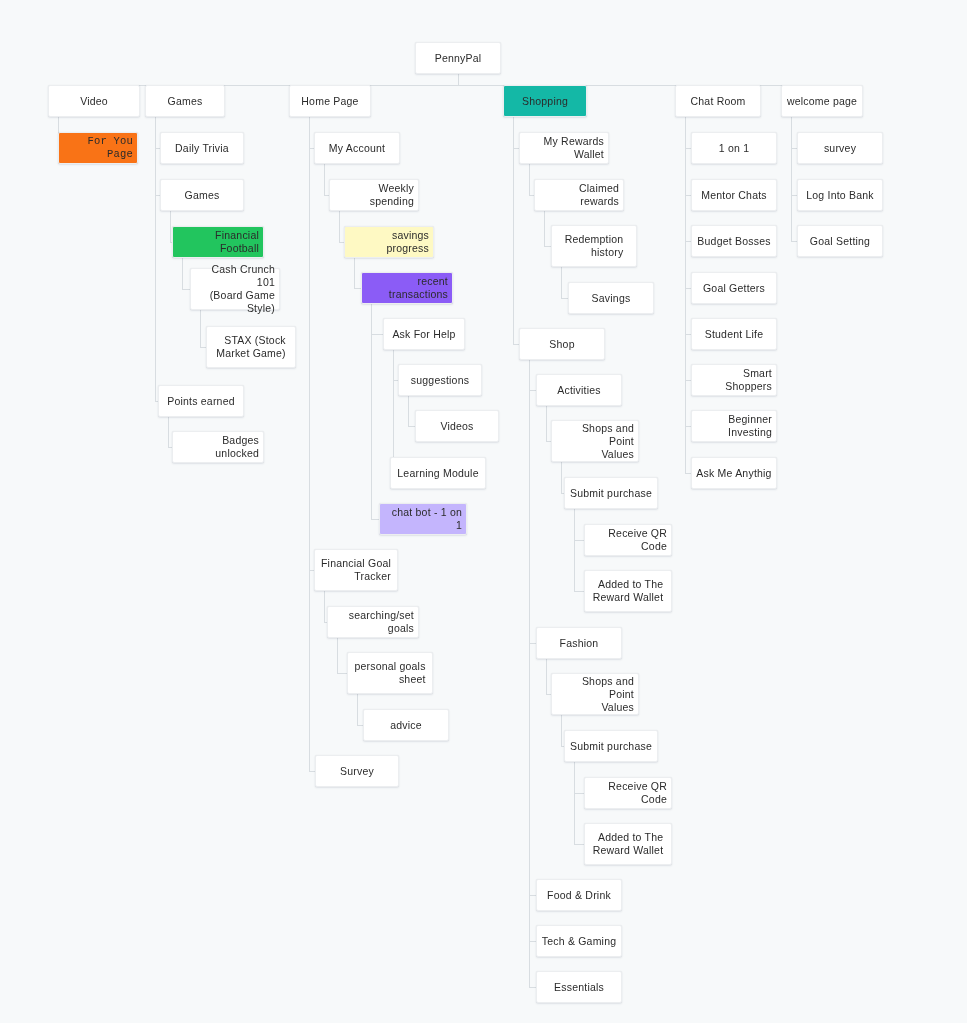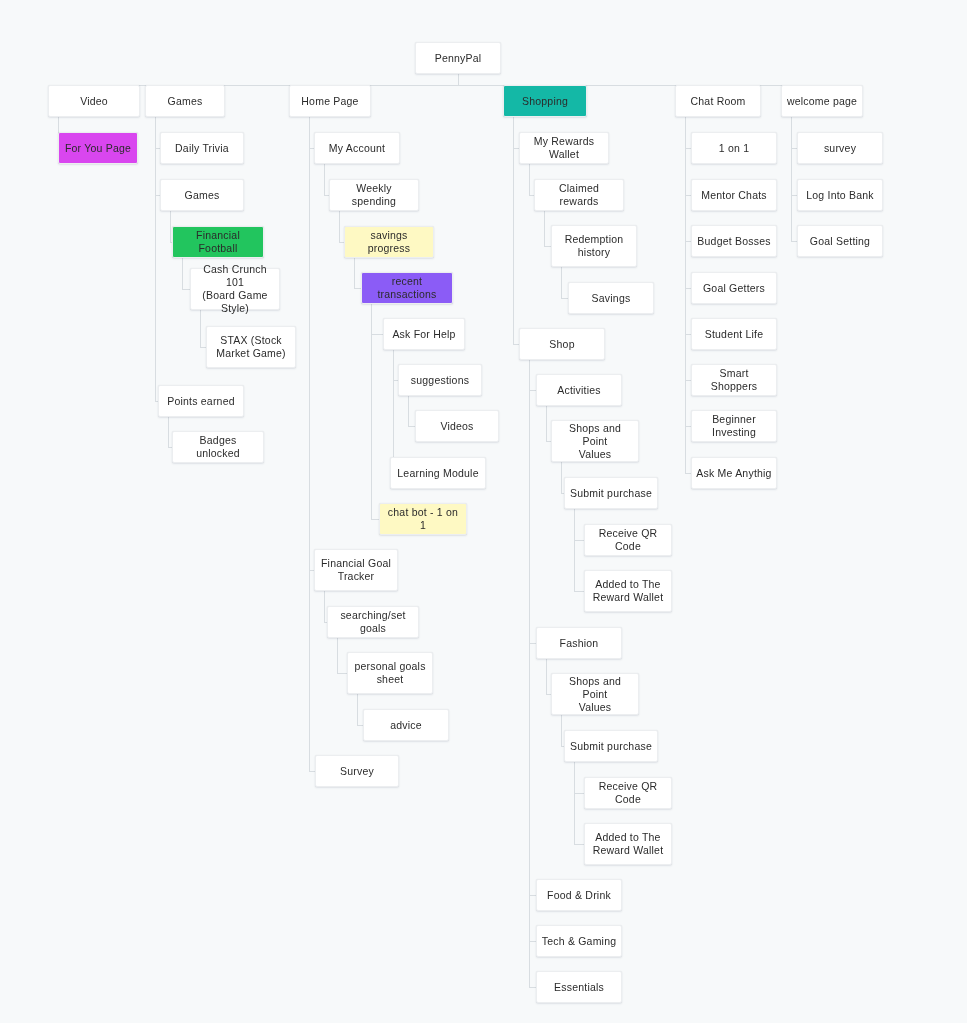--- a/index.html
+++ b/index.html
@@ -30,21 +30,21 @@
   .node {
     position: absolute;
     box-sizing: border-box;
     background: #ffffff;
     border: 1px solid #eceef0;
     border-radius: 2px;
     box-shadow: 0 1px 2px rgba(23, 43, 77, 0.10), 0 0 1px rgba(23, 43, 77, 0.10);
     display: flex;
     align-items: center;
     justify-content: center;
-    text-align: center;
+    text-align: right;
     color: #2b2b2b;
     font-size: 10.5px;
     line-height: 13px;
     letter-spacing: 0.02em;
     padding: 2px 4px;
     white-space: pre-line;
   }
   .node.root {
     font-size: 10.5px;
   }
@@ -160,41 +160,41 @@
       <path d="M 685 473 L 691 473" stroke="#d8dde1" stroke-width="1" fill="none" shape-rendering="crispEdges"></path>
       <path d="M 791 117 L 791 148" stroke="#d8dde1" stroke-width="1" fill="none" shape-rendering="crispEdges"></path>
       <path d="M 791 148 L 797 148" stroke="#d8dde1" stroke-width="1" fill="none" shape-rendering="crispEdges"></path>
       <path d="M 791 117 L 791 195" stroke="#d8dde1" stroke-width="1" fill="none" shape-rendering="crispEdges"></path>
       <path d="M 791 195 L 797 195" stroke="#d8dde1" stroke-width="1" fill="none" shape-rendering="crispEdges"></path>
       <path d="M 791 117 L 791 241" stroke="#d8dde1" stroke-width="1" fill="none" shape-rendering="crispEdges"></path>
       <path d="M 791 241 L 797 241" stroke="#d8dde1" stroke-width="1" fill="none" shape-rendering="crispEdges"></path>
     </svg>
 <div class="node root" style="left: 415px; top: 42px; width: 86px; height: 32px; background: rgb(255, 255, 255); border-color: rgb(236, 238, 240); color: rgb(43, 43, 43);"><span>PennyPal</span></div>
     <div class="node" style="left: 48px; top: 85px; width: 92px; height: 32px; background: rgb(255, 255, 255); border-color: rgb(236, 238, 240); color: rgb(43, 43, 43);"><span>Video</span></div>
-    <div class="node" style="left: 58px; top: 132px; width: 80px; height: 32px; background: #d946ef; border-color: rgb(236, 238, 240); color: rgb(43, 43, 43);"><span>For You Page</span></div>
+    <div class="node" style="left: 58px; top: 132px; width: 80px; height: 32px; background: #f97316; border-color: rgb(236, 238, 240); color: rgb(43, 43, 43); font-family: Liberation Mono, monospace;"><span>For You Page</span></div>
     <div class="node" style="left: 145px; top: 85px; width: 80px; height: 32px; background: rgb(255, 255, 255); border-color: rgb(236, 238, 240); color: rgb(43, 43, 43);"><span>Games</span></div>
     <div class="node" style="left: 160px; top: 132px; width: 84px; height: 32px; background: rgb(255, 255, 255); border-color: rgb(236, 238, 240); color: rgb(43, 43, 43);"><span>Daily Trivia</span></div>
     <div class="node" style="left: 160px; top: 179px; width: 84px; height: 32px; background: rgb(255, 255, 255); border-color: rgb(236, 238, 240); color: rgb(43, 43, 43);"><span>Games</span></div>
     <div class="node" style="left: 172px; top: 226px; width: 92px; height: 32px; background: #22c55e; border-color: rgb(236, 238, 240); color: rgb(43, 43, 43);"><span>Financial Football</span></div>
     <div class="node" style="left: 190px; top: 268px; width: 90px; height: 42px; background: rgb(255, 255, 255); border-color: rgb(236, 238, 240); color: rgb(43, 43, 43);"><span>Cash Crunch 101
 (Board Game Style)</span></div>
     <div class="node" style="left: 206px; top: 326px; width: 90px; height: 42px; background: rgb(255, 255, 255); border-color: rgb(236, 238, 240); color: rgb(43, 43, 43);"><span>STAX (Stock
 Market Game)</span></div>
     <div class="node" style="left: 158px; top: 385px; width: 86px; height: 32px; background: rgb(255, 255, 255); border-color: rgb(236, 238, 240); color: rgb(43, 43, 43);"><span>Points earned</span></div>
     <div class="node" style="left: 172px; top: 431px; width: 92px; height: 32px; background: rgb(255, 255, 255); border-color: rgb(236, 238, 240); color: rgb(43, 43, 43);"><span>Badges unlocked</span></div>
     <div class="node" style="left: 289px; top: 85px; width: 82px; height: 32px; background: rgb(255, 255, 255); border-color: rgb(236, 238, 240); color: rgb(43, 43, 43);"><span>Home Page</span></div>
     <div class="node" style="left: 314px; top: 132px; width: 86px; height: 32px; background: rgb(255, 255, 255); border-color: rgb(236, 238, 240); color: rgb(43, 43, 43);"><span>My Account</span></div>
     <div class="node" style="left: 329px; top: 179px; width: 90px; height: 32px; background: rgb(255, 255, 255); border-color: rgb(236, 238, 240); color: rgb(43, 43, 43);"><span>Weekly spending</span></div>
     <div class="node" style="left: 344px; top: 226px; width: 90px; height: 32px; background: #fef9c3; border-color: rgb(236, 238, 240); color: rgb(43, 43, 43);"><span>savings progress</span></div>
     <div class="node" style="left: 361px; top: 272px; width: 92px; height: 32px; background: #8b5cf6; border-color: rgb(236, 238, 240); color: rgb(43, 43, 43);"><span>recent transactions</span></div>
     <div class="node" style="left: 383px; top: 318px; width: 82px; height: 32px; background: rgb(255, 255, 255); border-color: rgb(236, 238, 240); color: rgb(43, 43, 43);"><span>Ask For Help</span></div>
     <div class="node" style="left: 398px; top: 364px; width: 84px; height: 32px; background: rgb(255, 255, 255); border-color: rgb(236, 238, 240); color: rgb(43, 43, 43);"><span>suggestions</span></div>
     <div class="node" style="left: 415px; top: 410px; width: 84px; height: 32px; background: rgb(255, 255, 255); border-color: rgb(236, 238, 240); color: rgb(43, 43, 43);"><span>Videos</span></div>
     <div class="node" style="left: 390px; top: 457px; width: 96px; height: 32px; background: rgb(255, 255, 255); border-color: rgb(236, 238, 240); color: rgb(43, 43, 43);"><span>Learning Module</span></div>
-    <div class="node" style="left: 379px; top: 503px; width: 88px; height: 32px; background: #fef9c3; border-color: rgb(236, 238, 240); color: rgb(43, 43, 43);"><span>chat bot - 1 on 1</span></div>
+    <div class="node" style="left: 379px; top: 503px; width: 88px; height: 32px; background: #c4b5fd; border-color: rgb(236, 238, 240); color: rgb(43, 43, 43);"><span>chat bot - 1 on 1</span></div>
     <div class="node" style="left: 314px; top: 549px; width: 84px; height: 42px; background: rgb(255, 255, 255); border-color: rgb(236, 238, 240); color: rgb(43, 43, 43);"><span>Financial Goal
 Tracker</span></div>
     <div class="node" style="left: 327px; top: 606px; width: 92px; height: 32px; background: rgb(255, 255, 255); border-color: rgb(236, 238, 240); color: rgb(43, 43, 43);"><span>searching/set goals</span></div>
     <div class="node" style="left: 347px; top: 652px; width: 86px; height: 42px; background: rgb(255, 255, 255); border-color: rgb(236, 238, 240); color: rgb(43, 43, 43);"><span>personal goals
 sheet</span></div>
     <div class="node" style="left: 363px; top: 709px; width: 86px; height: 32px; background: rgb(255, 255, 255); border-color: rgb(236, 238, 240); color: rgb(43, 43, 43);"><span>advice</span></div>
     <div class="node" style="left: 315px; top: 755px; width: 84px; height: 32px; background: rgb(255, 255, 255); border-color: rgb(236, 238, 240); color: rgb(43, 43, 43);"><span>Survey</span></div>
     <div class="node" style="left: 503px; top: 85px; width: 84px; height: 32px; background: #14b8a6; border-color: rgb(236, 238, 240); color: rgb(43, 43, 43);"><span>Shopping</span></div>
     <div class="node" style="left: 519px; top: 132px; width: 90px; height: 32px; background: rgb(255, 255, 255); border-color: rgb(236, 238, 240); color: rgb(43, 43, 43);"><span>My Rewards Wallet</span></div>
     <div class="node" style="left: 534px; top: 179px; width: 90px; height: 32px; background: rgb(255, 255, 255); border-color: rgb(236, 238, 240); color: rgb(43, 43, 43);"><span>Claimed rewards</span></div>

